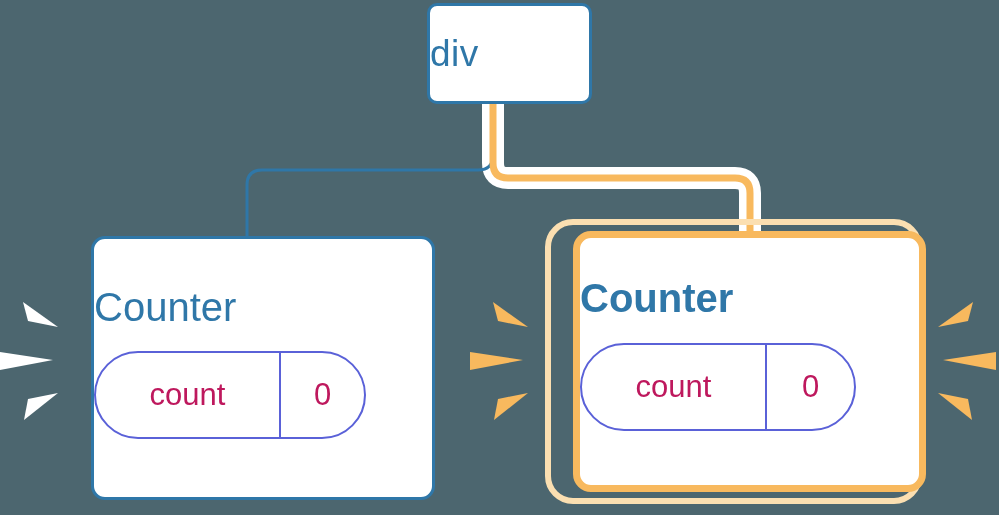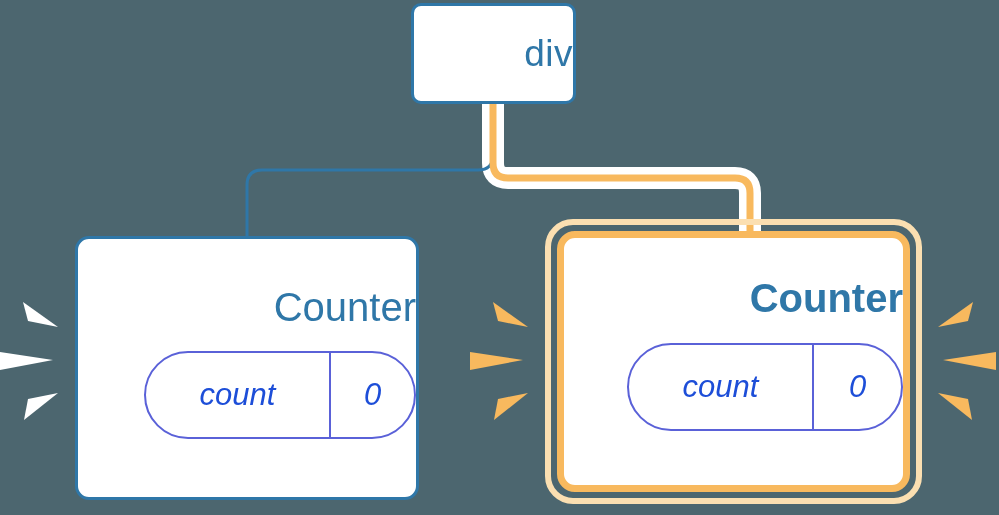--- a/index.html
+++ b/index.html
@@ -25,22 +25,23 @@
     width: 999px;
     height: 515px;
     pointer-events: none;
   }
   .node {
     position: absolute;
     background: #ffffff;
     box-sizing: border-box;
     display: flex;
     flex-direction: column;
-    align-items: flex-end;
+    align-items: flex-start;
     justify-content: center;
+    margin-left: 16px;
   }
   #div-node {
     left: 411px;
     top: 3px;
     width: 165px;
     height: 101px;
     border: 3px solid #2f77a8;
     border-radius: 10px;
   }
   #div-node .node-title {
@@ -104,24 +105,23 @@
   }
   #counter-right .pill {
     margin-top: 25px;
     width: 272px;
   }
   .pill-key,
   .pill-val {
     display: flex;
     align-items: center;
     justify-content: center;
-    color: #1d4ed8;
+    color: #be185d;
     font-size: 31px;
     font-weight: 400;
-    font-style: italic;
   }
   .pill-key {
     flex: 0 0 183px;
   }
   .pill-val {
     flex: 1 1 auto;
     border-left: 2px solid #5a61d8;
   }
   .rays {
     position: absolute;

